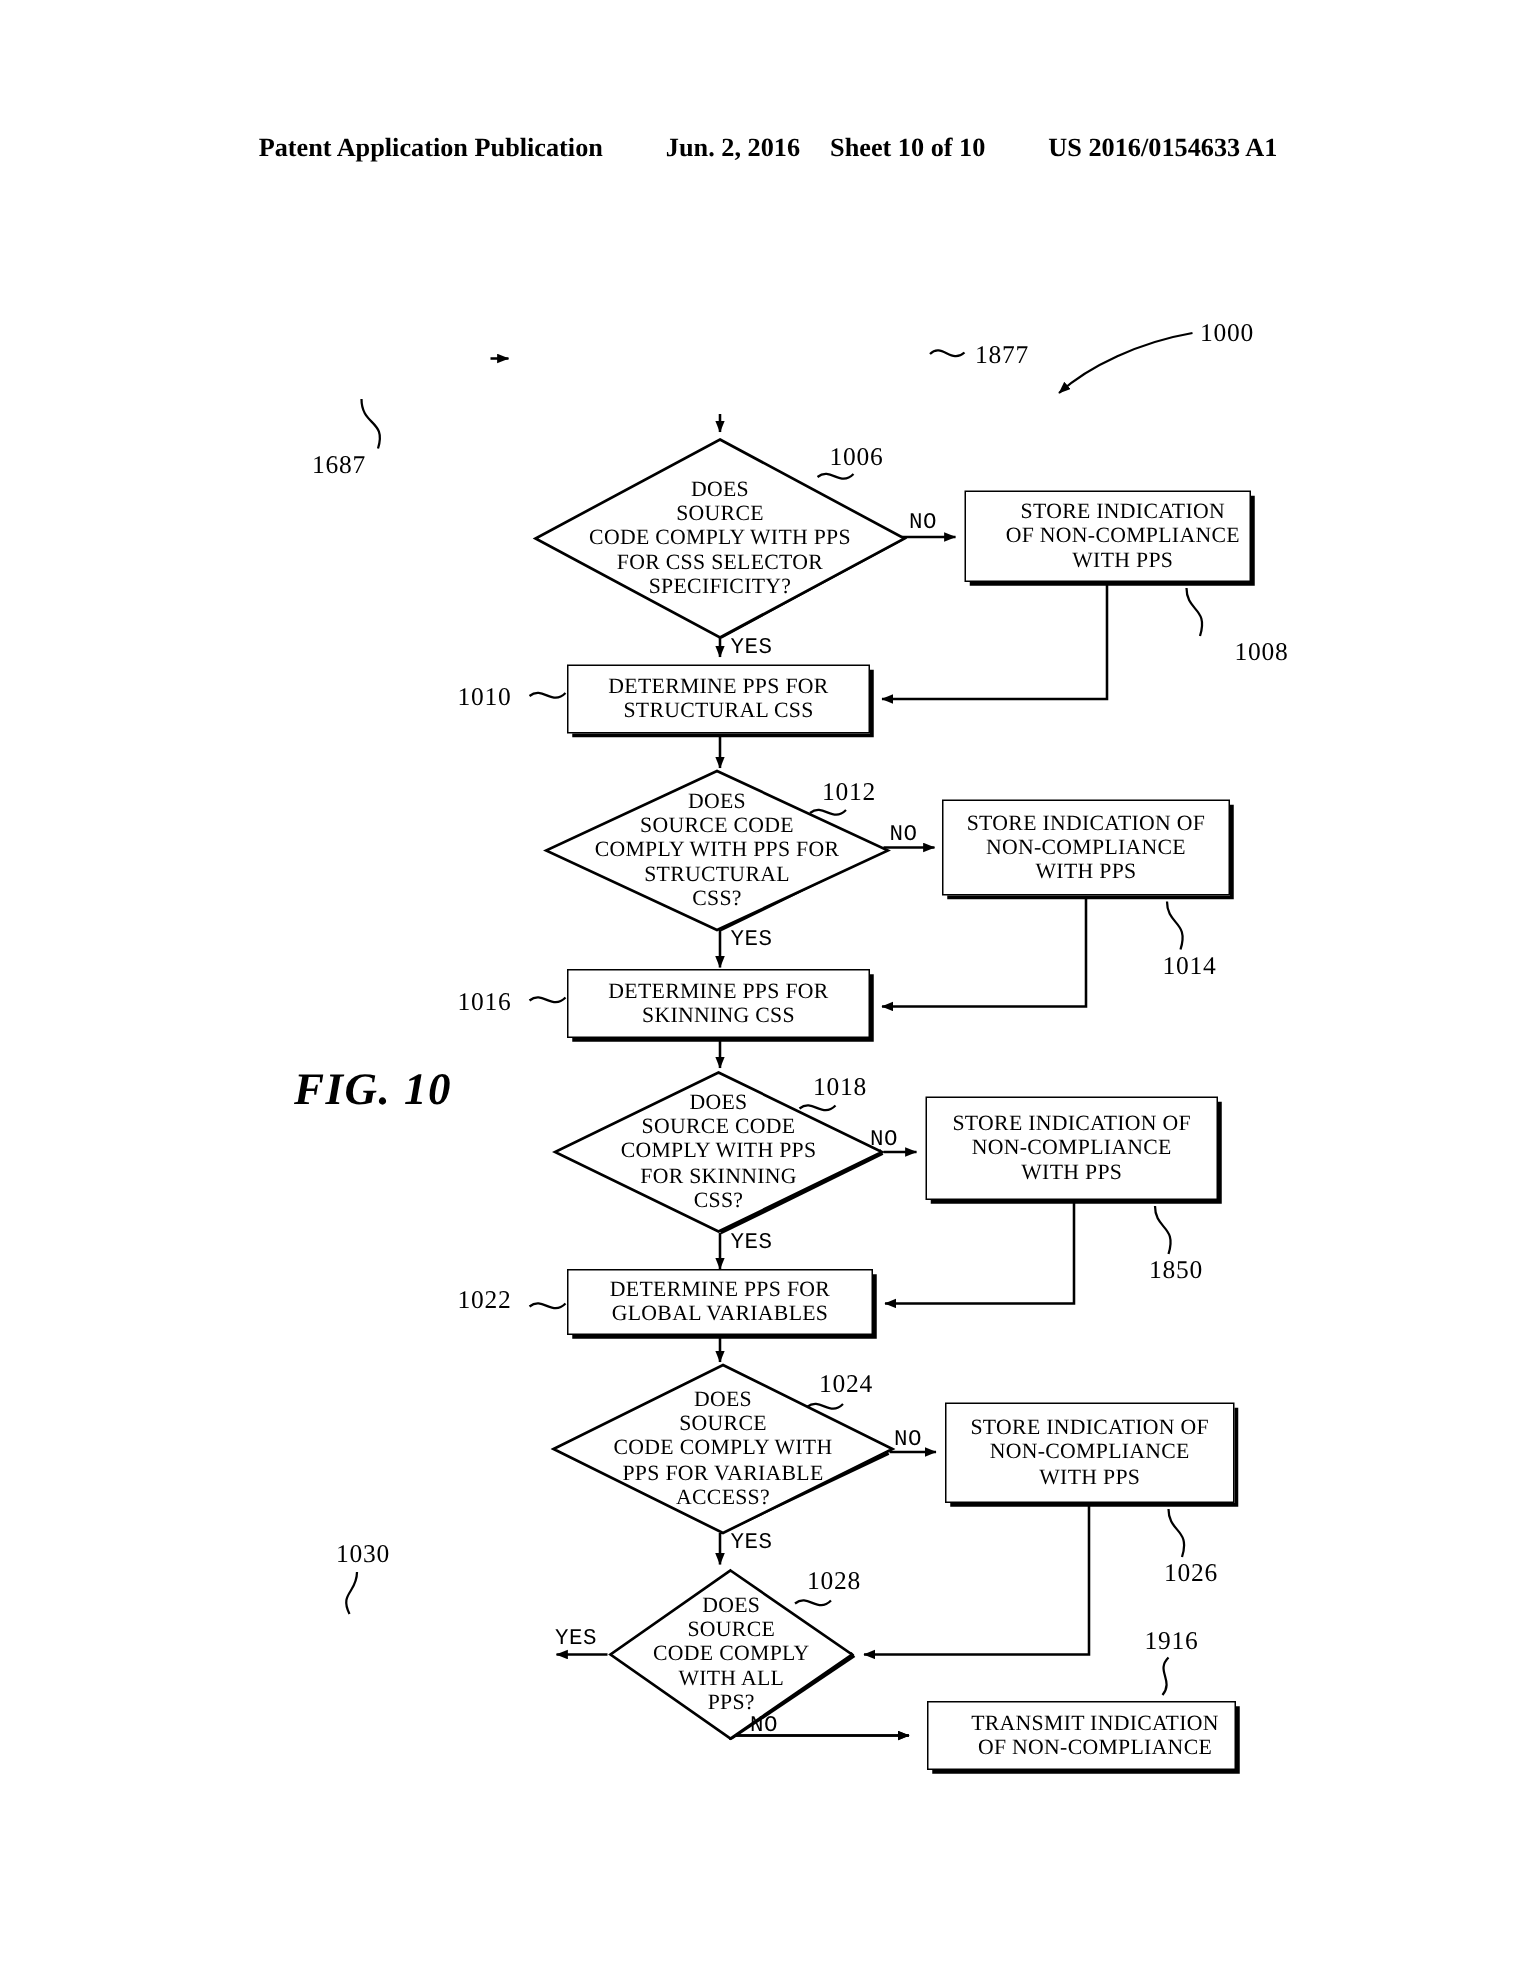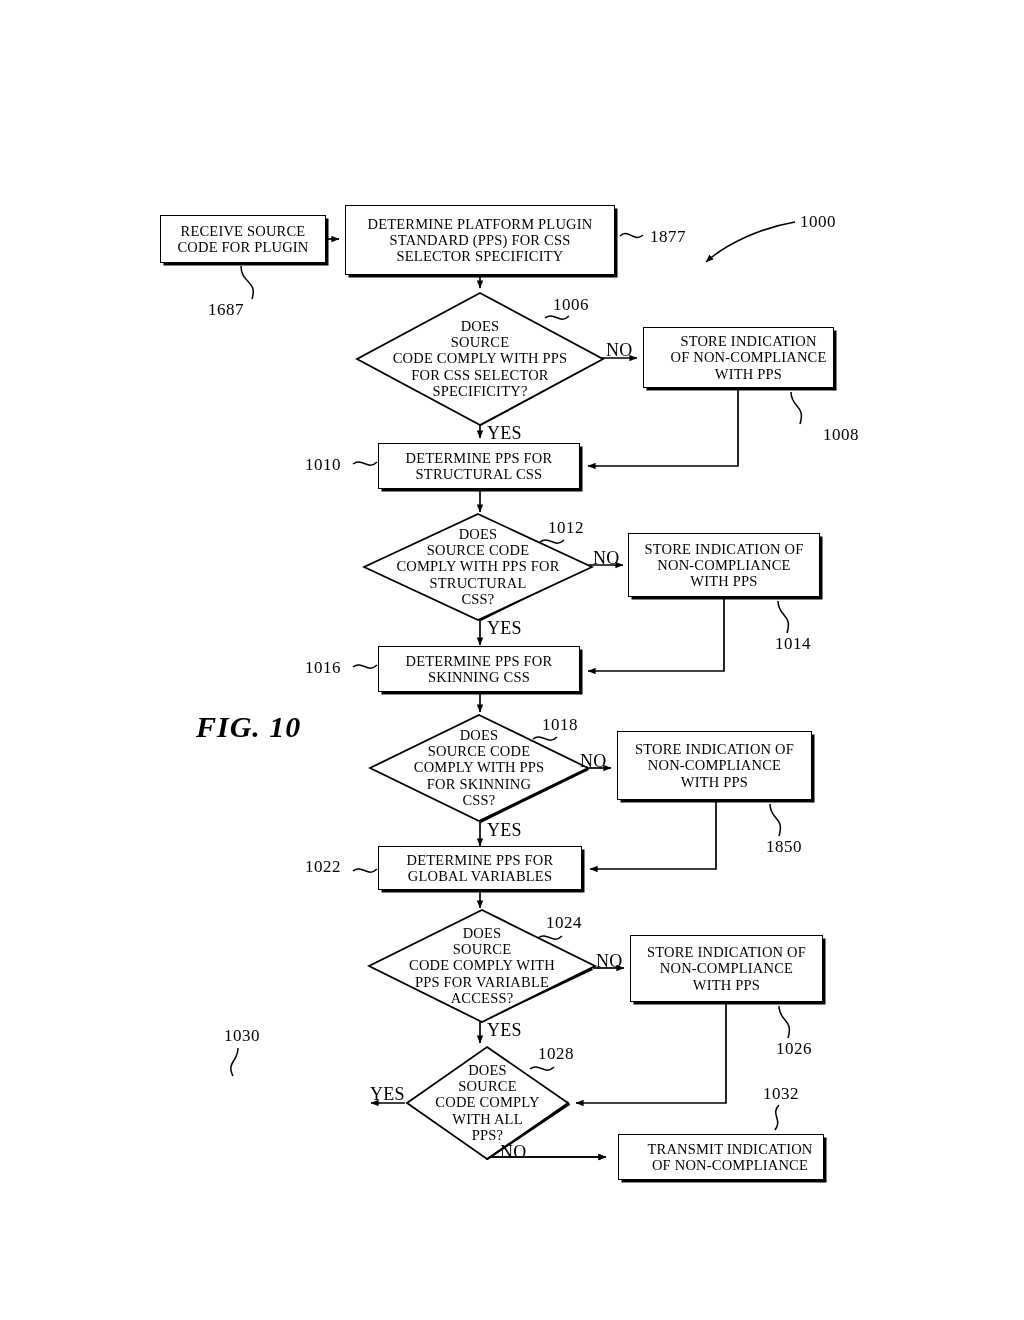--- a/index.html
+++ b/index.html
@@ -117,32 +117,35 @@
     position: absolute;
     font-family: "Liberation Serif", serif;
     font-size: 17px;
     letter-spacing: 0.5px;
     white-space: nowrap;
   }
 
   
   .elabel {
     position: absolute;
-    font-family: Liberation Serif, serif;
-    font-size: 18px;
+    font-family: Liberation Mono, monospace;
+    font-size: 15px;
     letter-spacing: 0.3px;
     white-space: nowrap;
     background: transparent;
   }
 </style>
 </head>
 <body>
 
 <div id="sheet">
 
+  <div class="hdr">
+    <span class="g1">Patent Application Publication</span><span class="g2">Jun. 2, 2016</span><span class="g3">Sheet 10 of 10</span><span>US 2016/0154633 A1</span>
+  </div>
 
   <div class="figlabel">FIG. 10</div>
 
   <svg id="wires" viewBox="0 0 1024 1320">
     <defs>
       <marker id="ah" markerWidth="9" markerHeight="9" refX="7.6" refY="3.2" orient="auto" markerUnits="userSpaceOnUse">
         <path d="M0,0 L8,3.2 L0,6.4 z" fill="#000"></path>
       </marker>
     </defs>
     <g stroke="#000" stroke-width="1.7" fill="none">
@@ -227,28 +230,22 @@
       <path d="M779,1006 C779,1022 794,1019 788,1038"></path>
 
       <path d="M530,1069 C539,1062 545,1076 554,1067"></path>
 
       <path d="M238,1048 C238,1062 226,1062 233,1076"></path>
 
       <path d="M779,1105 C770,1114 783,1120 775,1130"></path>
     </g>
   </svg>
 
-  <div class="node rect" style="left:160px; top:215px; width:166px; height:48px;">
-    <div class="txt">RECEIVE SOURCE<br>CODE FOR PLUGIN</div>
-  </div>
   <div class="ref" style="left:208px; top:300px;">1687</div>
 
-  <div class="node rect" style="left:345px; top:205px; width:270px; height:70px;">
-    <div class="txt">DETERMINE PLATFORM PLUGIN<br>STANDARD (PPS) FOR CSS<br>SELECTOR SPECIFICITY</div>
-  </div>
   <div class="ref" style="left:650px; top:227px;">1877</div>
 
   <div class="ref" style="left:800px; top:212px;">1000</div>
 
   <div class="diamond" style="left:355px; top:291px; width:250px; height:136px;">
     <svg class="dshape" viewBox="0 0 250 136" preserveAspectRatio="none">
       <polygon points="125,2 248,68 125,134 2,68" fill="#fff" stroke="#000" stroke-width="1.8"></polygon>
     </svg>
     <div class="dtxt">DOES<br>SOURCE<br>CODE COMPLY WITH PPS<br>FOR CSS SELECTOR<br>SPECIFICITY?</div>
   </div>
@@ -329,15 +326,15 @@
   </div>
   <div class="ref" style="left:538px; top:1044px;">1028</div>
   <div class="elabel" style="left:370px; top:1084px;">YES</div>
   <div class="elabel" style="left:500px; top:1142px;">NO</div>
 
   <div class="ref" style="left:224px; top:1026px;">1030</div>
 
   <div class="node rect" style="left:618px; top:1134px; width:206px; height:46px;padding-left:18px;">
     <div class="txt">TRANSMIT INDICATION<br>OF NON-COMPLIANCE</div>
   </div>
-  <div class="ref" style="left:763px; top:1084px;">1032</div>
+  <div class="ref" style="left:763px; top:1084px;">1916</div>
 
 </div>
 
 </body></html>

